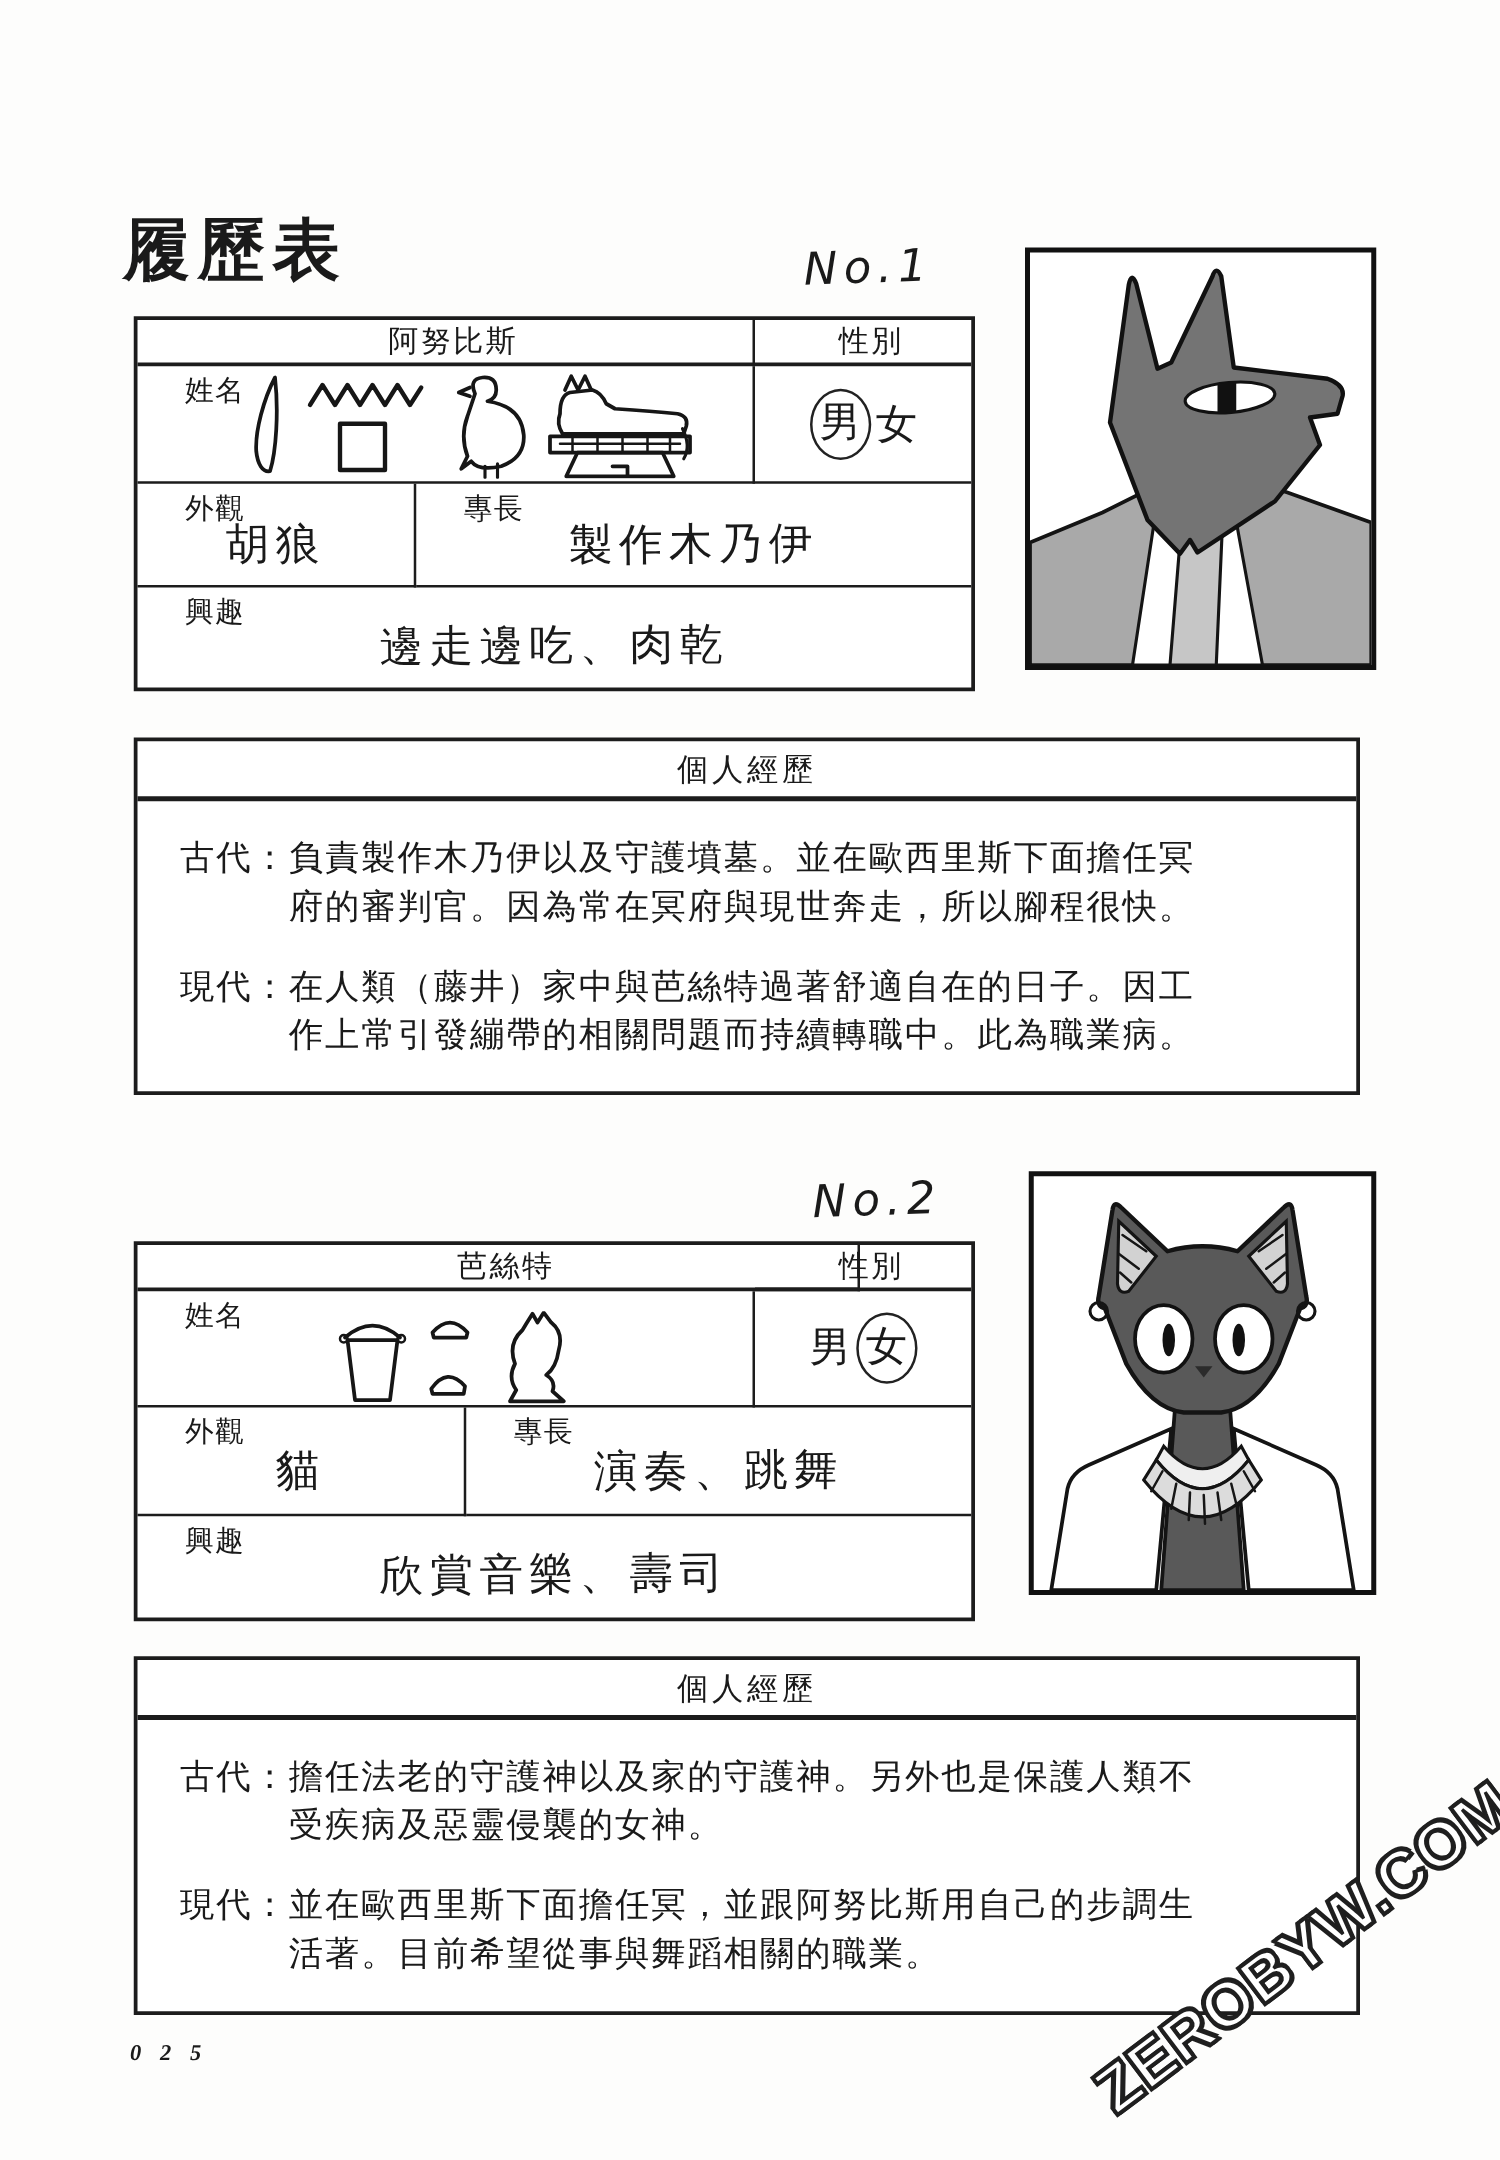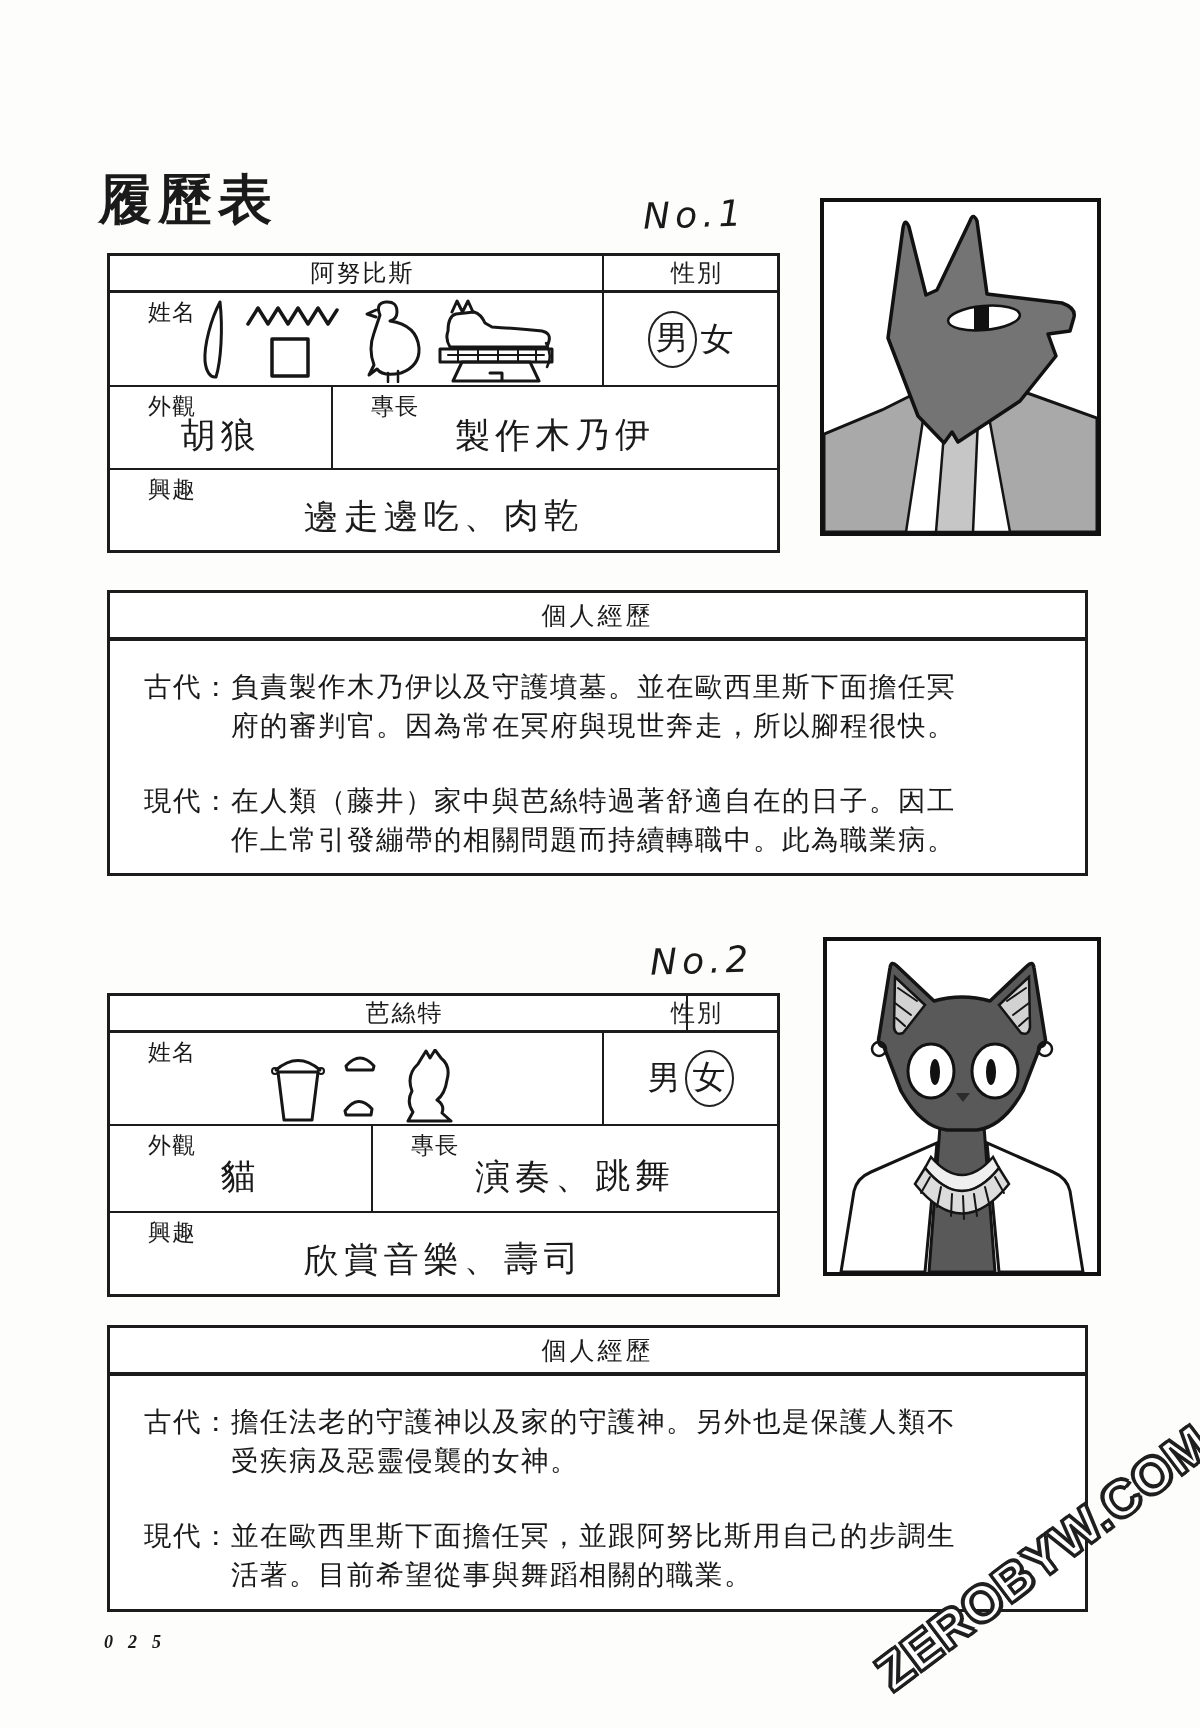--- a/index.html
+++ b/index.html
@@ -39,21 +39,21 @@
   .photo svg{display:block;}
 
   
   .bigbox{position:absolute;border:3.5px solid #1c1c1c;background:#fff;}
   .b1{left:107px;top:590px;width:975px;height:280px;}
   .b2{left:107px;top:1325px;width:975px;height:281px;}
   .bigbox .bb-head{height:44px;border-bottom:4.5px solid #1c1c1c;display:flex;align-items:center;
                    justify-content:center;font-size:25px;letter-spacing:3px;text-align:right;}
   .bigbox .bb-body{padding:26px 28px 0 34px;}
   .para{display:flex;align-items:flex-start;font-size:27.5px;line-height:39px;letter-spacing:1.5px;}
-  .para + .para{margin-top:36px;}
+  .para + .para{margin-top:25px;}
   .para .p-lbl{flex:none;}
   .para .p-txt{white-space:pre-line;}
 
   
   .pagenum{left:104px;top:1632px;font-size:18px;font-weight:bold;letter-spacing:15px;font-style:italic;}
   .wm{left:828px;top:1528px;width:430px;text-align:center;transform:rotate(-37deg);
       font-family:"Liberation Sans","DejaVu Sans",sans-serif;font-weight:bold;font-size:51px;
       letter-spacing:1px;color:#fff;-webkit-text-stroke:2.6px #1f1f1f;
       text-shadow:2px 2px 0 #1f1f1f, -2px -2px 0 #1f1f1f, 2px -2px 0 #1f1f1f, -2px 2px 0 #1f1f1f;}
   svg .ink{stroke:#161616;fill:none;stroke-linecap:round;stroke-linejoin:round;}

